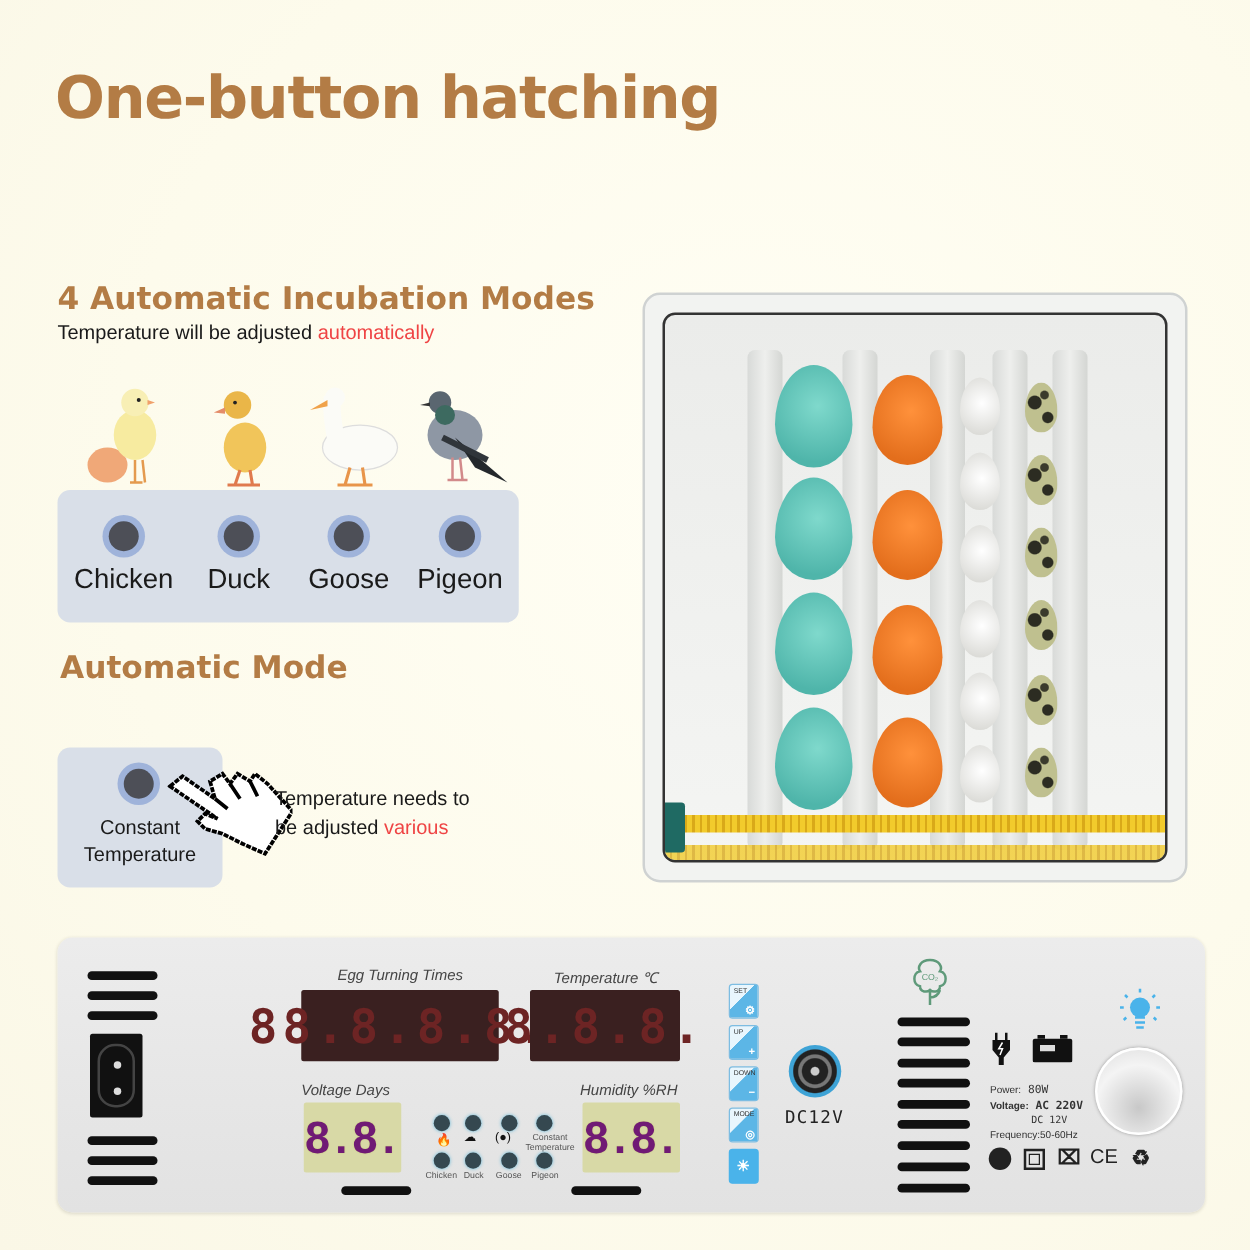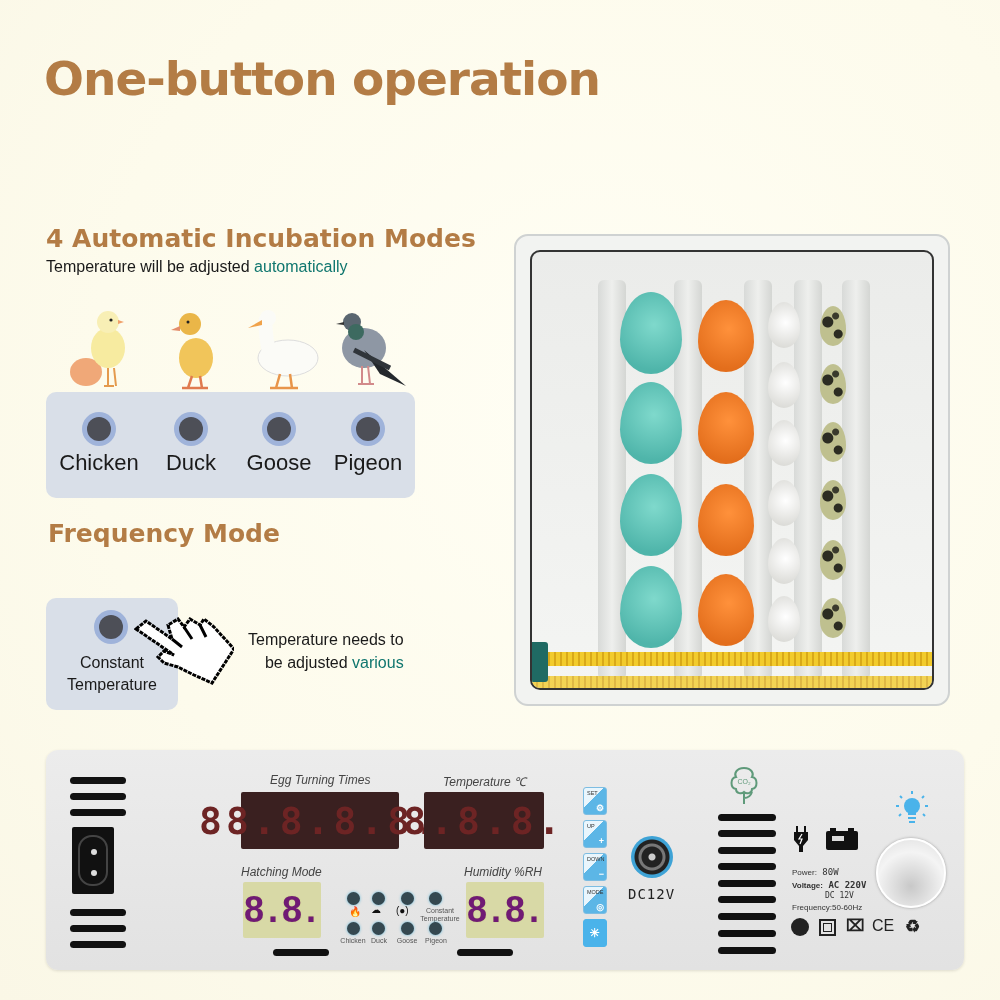--- a/index.html
+++ b/index.html
@@ -14,21 +14,21 @@
     position: absolute; left: 44px; top: 48px;
     font-family: "DejaVu Sans", sans-serif;
     font-weight: bold; color: #b37c45;
     font-size: 47px; line-height: 62px; letter-spacing: -1px;
   }
   .h2 {
     position: absolute; font-family: "DejaVu Sans", sans-serif;
     font-weight: bold; color: #b37c45; font-size: 25px; line-height: 35px;
   }
   .sub { position: absolute; font-size: 16px; color: #1a1a1a; }
-  .red { color: #0f766e; }
+  .red { color: #ef4444; }
 
   
   .animals { position: absolute; left: 60px; top: 298px; width: 360px; height: 92px; }
   .animal { position: absolute; bottom: 0; }
 
   .mode-card {
     position: absolute; left: 46px; top: 392px; width: 369px; height: 106px;
     background: #d9dfe8; border-radius: 10px;
   }
   .mode { position: absolute; top: 20px; text-align: center; width: 90px; }
@@ -40,21 +40,21 @@
   .mode-label { font-size: 22px; margin-top: 4px; color: #1a1a1a; }
 
   .const-card {
     position: absolute; left: 46px; top: 598px; width: 132px; height: 112px;
     background: #d9dfe8; border-radius: 10px;
   }
   .const-card .dot { position: absolute; left: 48px; top: 12px; }
   .const-label { position: absolute; left: 0; top: 54px; width: 132px; text-align: center; font-size: 16px; line-height: 22px; }
 
   .hand { position: absolute; left: 134px; top: 605px; }
-  .manual-note { position: absolute; left: 248px; top: 628px; font-size: 16px; line-height: 23px; text-align: right; }
+  .manual-note { position: absolute; left: 220px; top: 628px; font-size: 16px; line-height: 23px; }
 
   
   .incubator {
     position: absolute; left: 514px; top: 234px; width: 436px; height: 472px;
     border: 2px solid #cfd2d2; border-radius: 14px; background: #f2f3f1;
   }
   .inc-inner {
     position: absolute; left: 14px; top: 14px; right: 14px; bottom: 14px;
     border: 2px solid #333; border-radius: 10px;
     background: linear-gradient(#ebecea, #f4f5f3);
@@ -137,21 +137,21 @@
   .bulb-window {
     position: absolute; left: 830px; top: 88px; width: 70px; height: 70px; border-radius: 50%;
     background: radial-gradient(circle at 50% 70%, #c8c8c8, #f4f4f4 60%, #ddd);
     border: 2px solid #fff; box-shadow: 0 0 3px #999;
   }
 </style>
 </head>
 <body>
 
 <div class="headline">
-  <div>One-button operation</div>
+  <div>One-button hatching</div>
 </div>
 
 <div class="h2" style="left:46px; top:221px;">4 Automatic Incubation Modes</div>
 <div class="sub" style="left:46px; top:258px;">
   <span>Temperature will be adjusted </span><span class="red">automatically</span>
 </div>
 
 <div class="animals">
 
   <svg class="animal" style="left:8px;" width="64" height="82" viewBox="0 0 64 82">
@@ -203,21 +203,21 @@
     <div class="dot"></div>
     <div class="mode-label">Goose</div>
   </div>
   <div class="mode" style="left:277px;">
     <div class="dot"></div>
     <div class="mode-label">Pigeon</div>
   </div>
 </div>
 
 <div class="h2" style="left:46px; top:516px;">
-  <div style="margin-left:2px;">Frequency Mode</div>
+  <div style="margin-left:2px;">Automatic Mode</div>
 </div>
 
 <div class="const-card">
   <div class="dot"></div>
   <div class="const-label">
     <div>Constant</div>
     <div>Temperature</div>
   </div>
 </div>
 
@@ -283,21 +283,21 @@
   <div class="vent" style="left:24px; top:159px; width:56px;"></div>
   <div class="vent" style="left:24px; top:175px; width:56px;"></div>
   <div class="vent" style="left:24px; top:191px; width:56px;"></div>
 
   <div class="plabel" style="left:224px; top:23px;">Egg Turning Times</div>
   <div class="led-red" style="left:195px; top:42px; width:158px; height:57px; font-size:38px;">88.8.8.8.</div>
 
   <div class="plabel" style="left:397px; top:23px;">Temperature ℃</div>
   <div class="led-red" style="left:378px; top:42px; width:120px; height:57px; font-size:38px;">8.8.8.</div>
 
-  <div class="plabel" style="left:195px; top:115px;">Hatching Mode</div>
+  <div class="plabel" style="left:195px; top:115px;">Voltage Days</div>
   <div class="led-yel" style="left:197px; top:132px; width:78px; height:56px; font-size:36px;">8.8.</div>
 
   <div class="plabel" style="left:418px; top:115px;">Humidity %RH</div>
   <div class="led-yel" style="left:420px; top:132px; width:78px; height:56px; font-size:36px;">8.8.</div>
 
   <div class="slot" style="left:227px; top:199px;"></div>
   <div class="slot" style="left:411px; top:199px;"></div>
 
   <div class="ind" style="left:301px; top:142px;"></div>
   <div class="ind" style="left:326px; top:142px;"></div>

